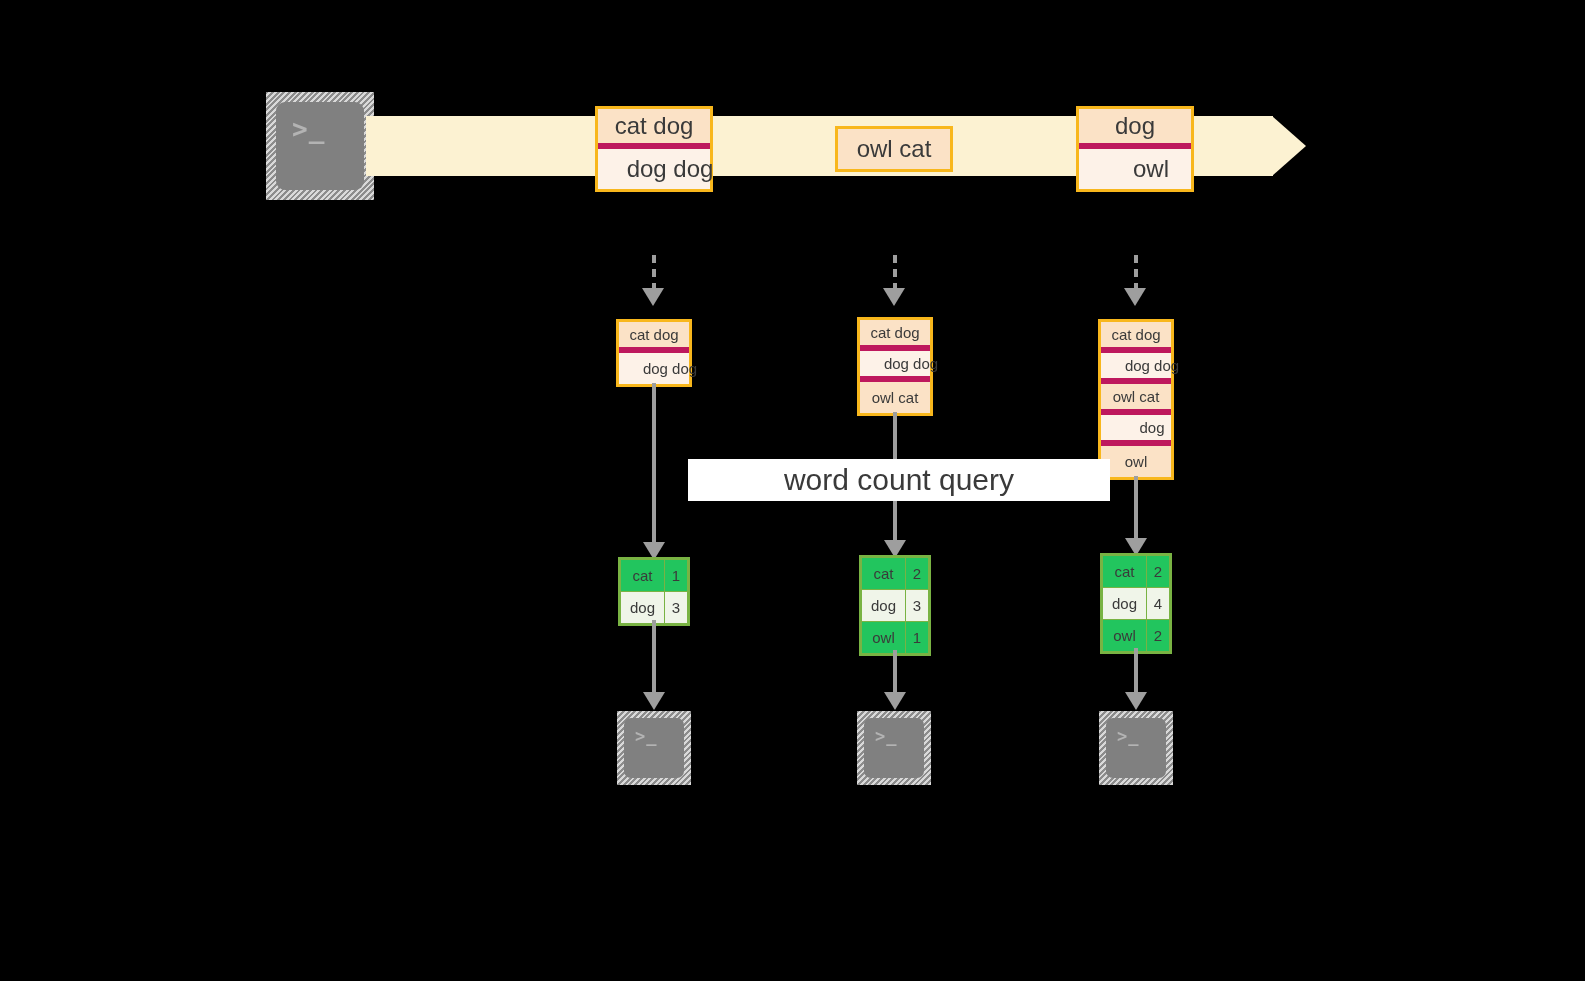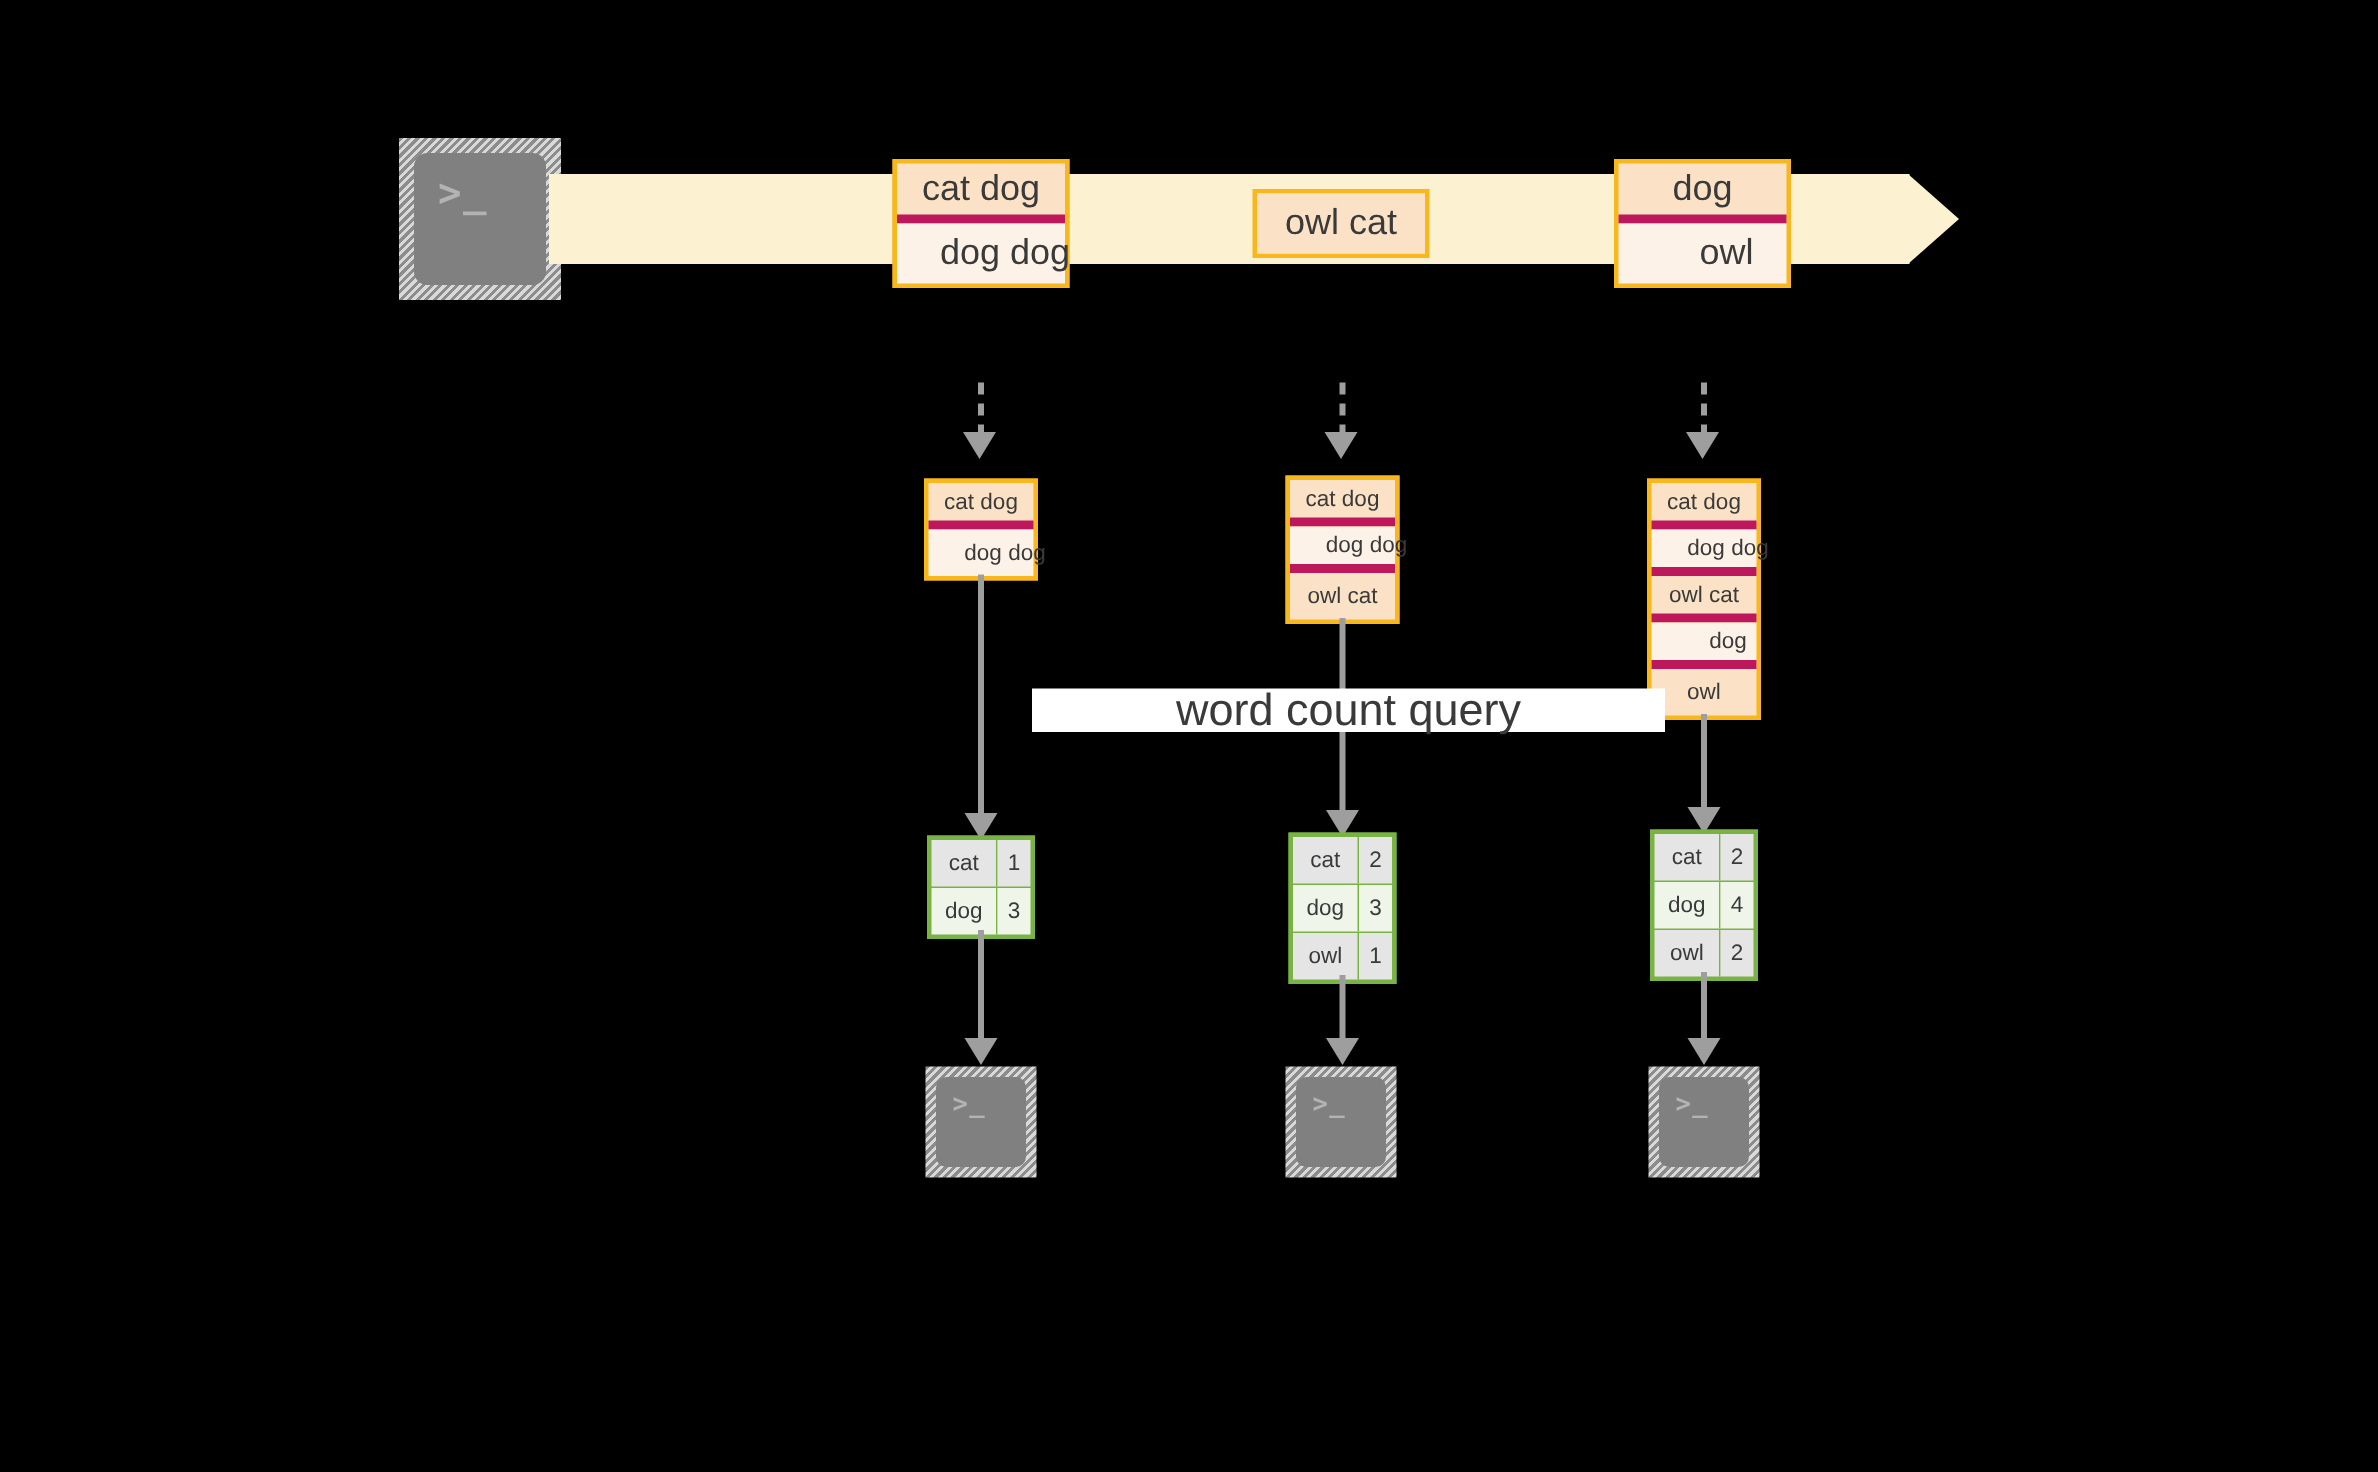--- a/index.html
+++ b/index.html
@@ -110,21 +110,21 @@
   .gtable .tcell {
     box-sizing: border-box;
     display: flex;
     align-items: center;
     justify-content: center;
     font-size: 15px;
     color: #3a3a3a;
   }
   .gtable .tcell.word  { width: 46px; border-right: 1px solid #79B343; }
   .gtable .tcell.count { width: 23px; }
-  .gtable .trow.shade-a .tcell { background: #e5e5e5; }
+  .gtable .trow.shade-a .tcell { background: #22c55e; }
   .gtable .trow.shade-b .tcell { background: #F0F5E9; }
 
   
   .conn {
     position: absolute;
     width: 4px;
     background: #9e9e9e;
   }
   .conn.dashed {
     background: none;
@@ -277,17 +277,17 @@
 
   <div class="conn" style="left:1134px; top:648px; height:52px;"></div>
   <div class="arrowhead" style="left:1125px; top:692px;"></div>
 
   <div class="terminal small" style="left:1099px; top:711px;">
     <div class="inner">
       <span class="prompt">&gt;_</span>
     </div>
   </div>
 
-  <div class="banner" style="left:688px; top:459px; width:422px; height:29px;">
+  <div class="banner" style="left:688px; top:459px; width:422px; height:42px;">
     <span>word count query</span>
   </div>
 
 </div>
 
 </body></html>

